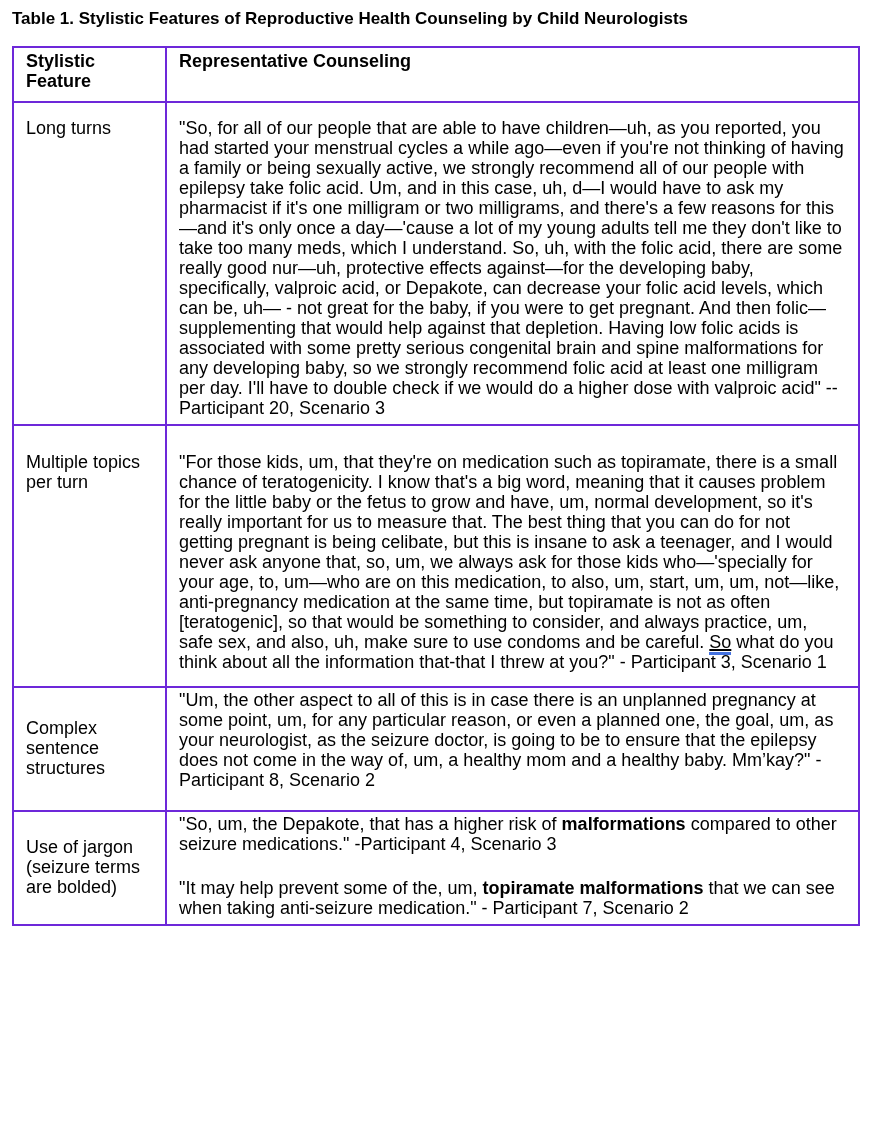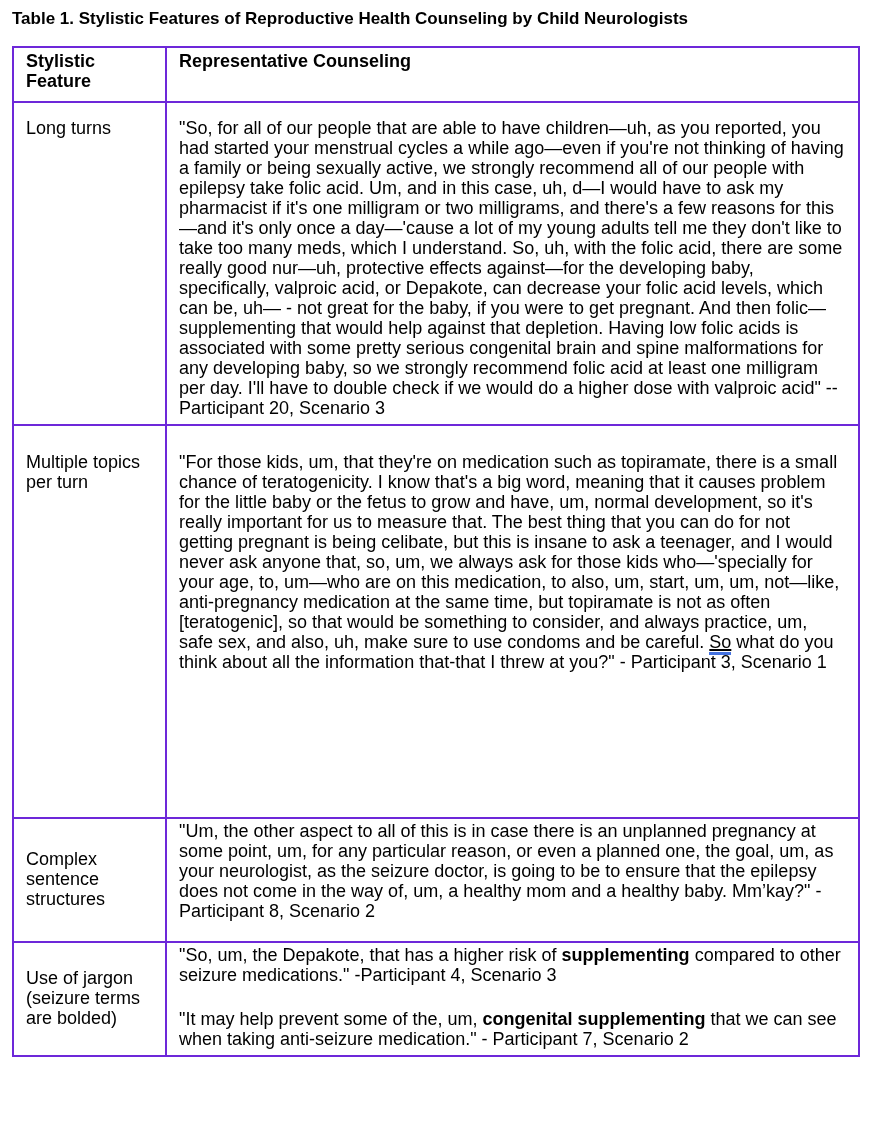--- a/index.html
+++ b/index.html
@@ -41,21 +41,21 @@
   col.quote-col    { width: 693px; }
   thead th {
     text-align: left;
     font-weight: bold;
     height: 55px;
     padding-top: 4px;
   }
   
   tr.r1 td { height: 318px; }
   tr.r1 td.feature-cell, tr.r1 td.quote-cell { padding-top: 15px; }
-  tr.r2 td { height: 393px; }
+  tr.r2 td { height: 262px; }
   tr.r2 td.feature-cell, tr.r2 td.quote-cell { padding-top: 26px; }
   tr.r3 td { height: 124px; }
   tr.r3 td.quote-cell { padding-top: 2px; }
   tr.r3 td.feature-cell { vertical-align: middle; border-radius: 13px; }
   tr.r4 td { height: 112px; }
   tr.r4 td.quote-cell { padding-top: 2px; }
   tr.r4 td.feature-cell { vertical-align: middle; }
 
   .para + .para { margin-top: 24px; }
   .seg-bold { font-weight: bold; }
@@ -97,19 +97,19 @@
         </tr>
         <tr class="r3">
           <td class="feature-cell">Complex sentence structures</td>
           <td class="quote-cell">
             <div class="para"><span>"Um, the other aspect to all of this is in case there is an unplanned pregnancy at some point, um, for any particular reason, or even a planned one, the goal, um, as your neurologist, as the seizure doctor, is going to be to ensure that the epilepsy does not come in the way of, um, a healthy mom and a healthy baby. Mm’kay?" - Participant 8, Scenario 2</span></div>
           </td>
         </tr>
         <tr class="r4">
           <td class="feature-cell">Use of jargon (seizure terms are bolded)</td>
           <td class="quote-cell">
-            <div class="para"><span>"So, um, the Depakote, that has a higher risk of </span><span class="seg-bold">supplementing</span><span> compared to other seizure medications." -Participant 4, Scenario 3</span></div>
-            <div class="para"><span>"It may help prevent some of the, um, </span><span class="seg-bold">congenital supplementing</span><span> that we can see when taking anti-seizure medication." - Participant 7, Scenario 2</span></div>
+            <div class="para"><span>"So, um, the Depakote, that has a higher risk of </span><span class="seg-bold">malformations</span><span> compared to other seizure medications." -Participant 4, Scenario 3</span></div>
+            <div class="para"><span>"It may help prevent some of the, um, </span><span class="seg-bold">topiramate malformations</span><span> that we can see when taking anti-seizure medication." - Participant 7, Scenario 2</span></div>
           </td>
         </tr>
       </tbody>
   </table>
 </div>
 
 </body></html>

